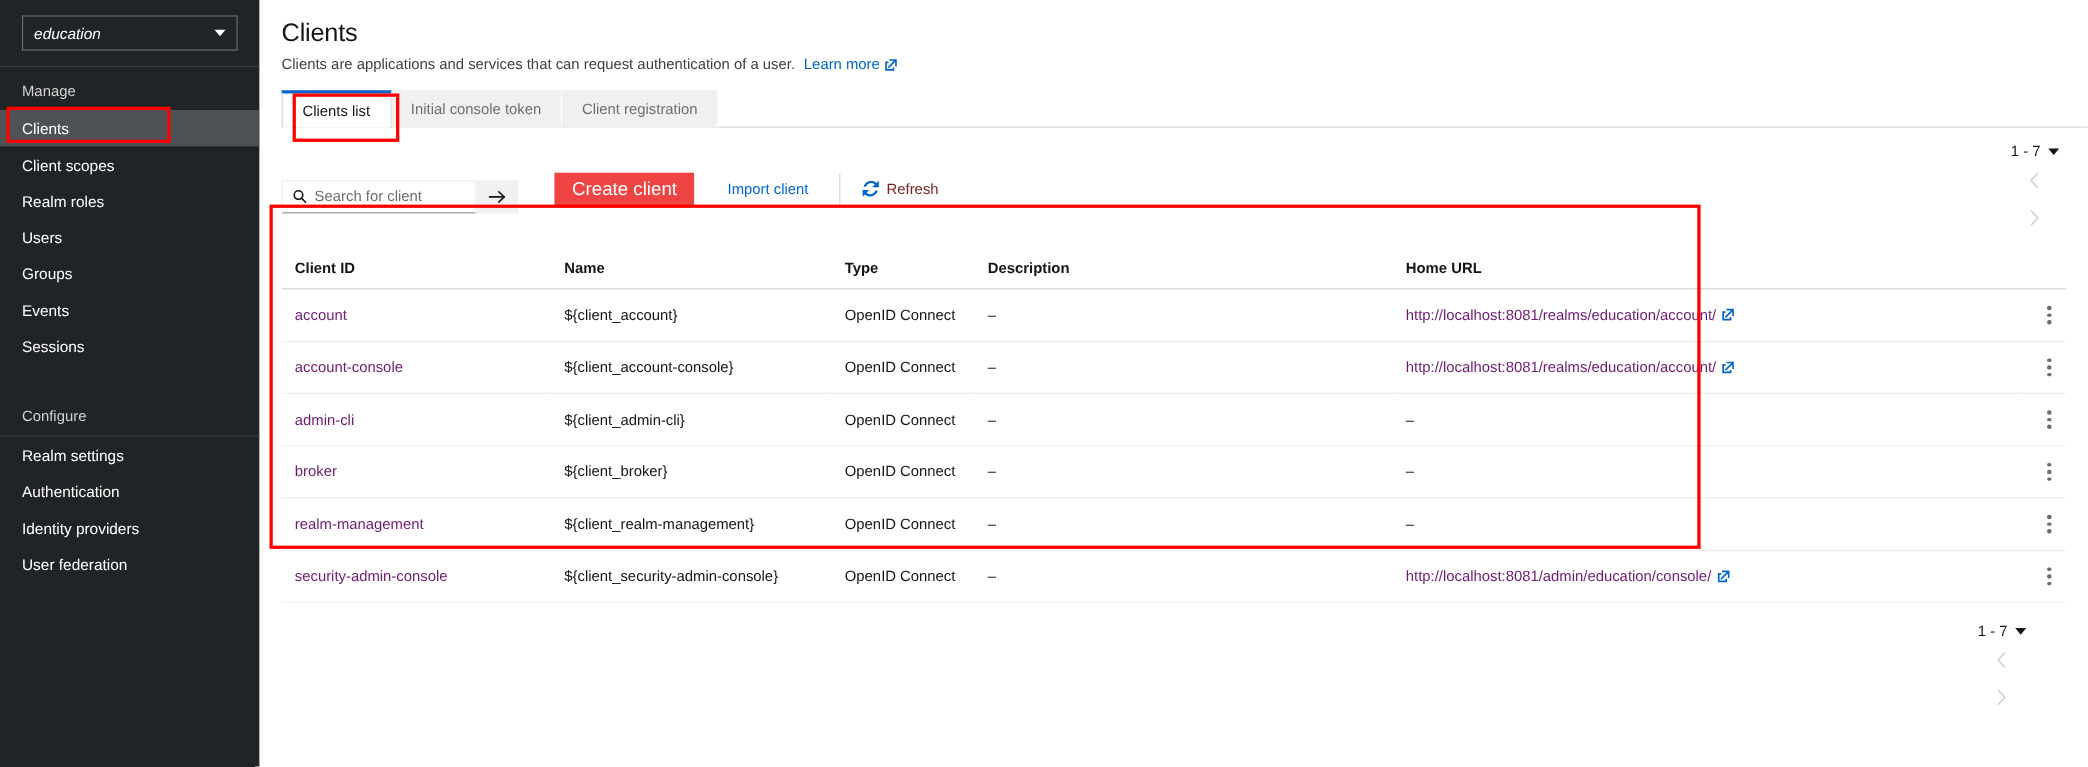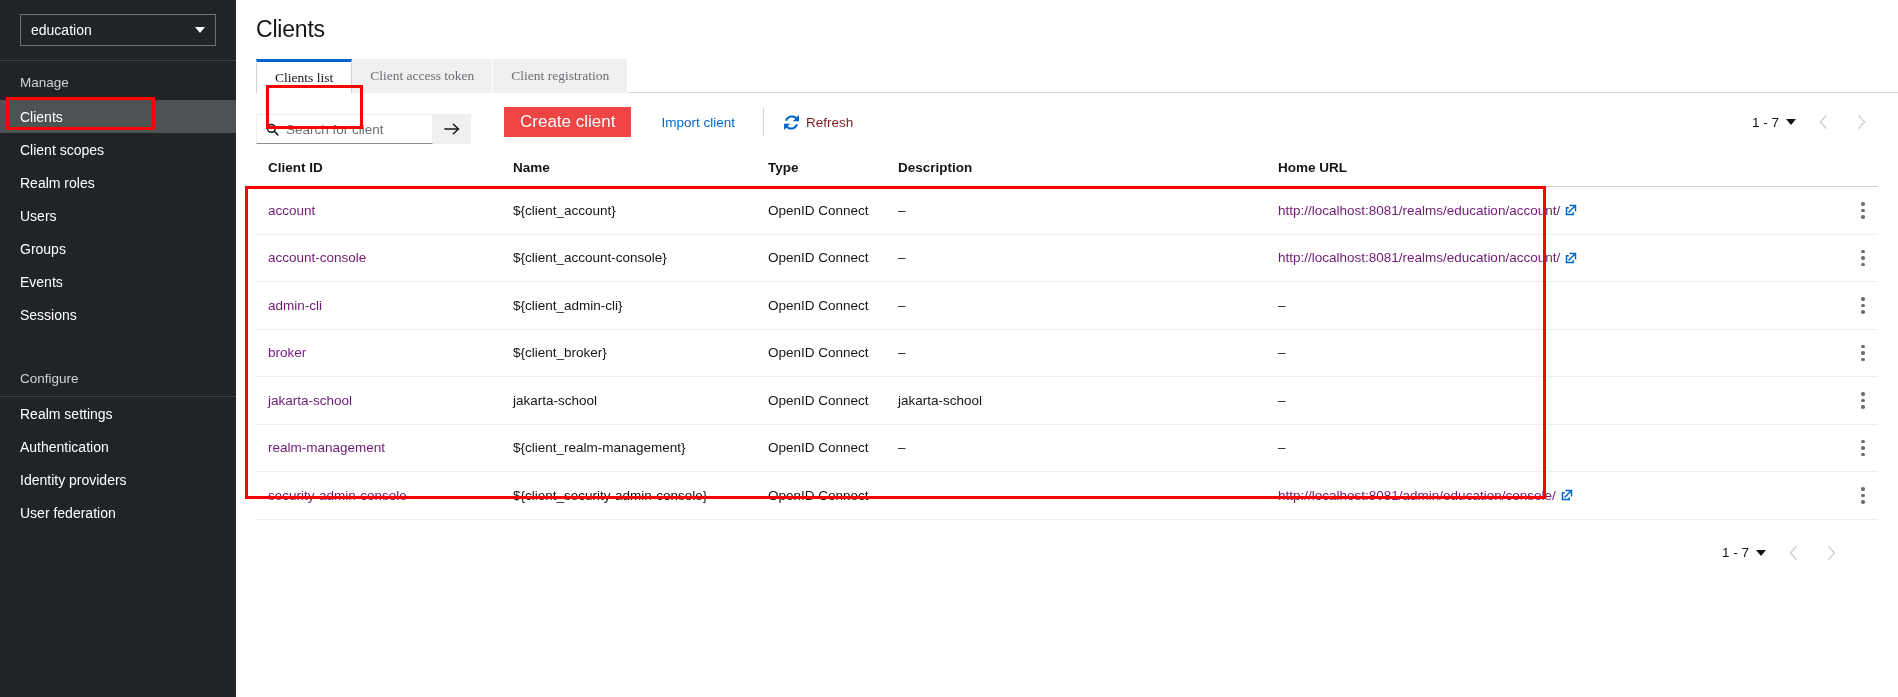--- a/index.html
+++ b/index.html
@@ -20,21 +20,21 @@
   .realm-select-wrap { padding: 14px 20px 14px 20px; }
   .realm-select {
     position: relative;
     height: 32px; width: 196px;
     border: 1px solid #707070;
     background: #212427;
     display: flex; align-items: center;
     padding: 0 10px;
     cursor: pointer;
   }
-  .realm-select .realm-name { font-size: 14px; color: #ffffff; }
+  .realm-select .realm-name { font-size: 14px; color: #ffffff; font-style: italic; }
   .realm-select .caret {
     position: absolute; right: 10px; top: 50%; transform: translateY(-50%);
     width: 0; height: 0;
     border-left: 5px solid transparent;
     border-right: 5px solid transparent;
     border-top: 6px solid #ffffff;
   }
   .nav-sep { height: 1px; background: #3c3f42; margin: 0; }
   .nav { padding-top: 0; }
   .nav-section-title {
@@ -70,21 +70,21 @@
   }
   .learn-more {
     color: #0066cc; text-decoration: none;
     display: inline-flex; align-items: center; gap: 4px;
     cursor: pointer;
   }
   .ext-icon { display: inline-block; width: 12px; height: 12px; }
 
   
   .tabs-wrap { position: relative; margin-top: 16px; padding-left: 20px; }
-  .tabs { display: flex; align-items: center; height: 34px; font-family: Liberation Serif, serif; }
+  .tabs { display: flex; align-items: center; height: 34px; }
   .tab {
     padding: 0 18px; height: 34px;
     display: flex; align-items: center; justify-content: center;
     font-size: 13.5px; color: #6a6e73;
     background: #f0f0f0;
     border-right: 1px solid #ffffff;
     cursor: pointer; position: relative;
   }
   .tab.active {
     background: #ffffff; color: #151515;
@@ -134,21 +134,21 @@
     cursor: pointer; display: flex; align-items: center;
   }
   .tool-divider { width: 1px; height: 28px; background: #d2d2d2; margin-left: 16px; }
   .btn-refresh {
     height: 30px; margin-left: 8px;
     background: transparent; color: #7f1d1d;
     border: none; padding: 0 12px;
     font-size: 13.5px; font-family: inherit;
     cursor: pointer; display: flex; align-items: center; gap: 7px;
   }
-  .pager { margin-left: auto; display: flex; align-items: center; gap: 4px; }
+  .pager { margin-left: auto; display: flex; align-items: center; gap: 4px; flex-direction: column; }
   .pager-count {
     font-size: 13.5px; color: #151515;
     display: flex; align-items: center; gap: 7px;
     cursor: pointer; padding: 0 6px;
   }
   .pager-caret {
     width: 0; height: 0;
     border-left: 5px solid transparent;
     border-right: 5px solid transparent;
     border-top: 6px solid #151515;
@@ -261,30 +261,40 @@
       <div class="nav-item">
         <span>User federation</span>
       </div>
     </nav>
   </aside>
 
   <main class="main">
 
     <div class="page-header">
       <h1 class="page-title">Clients</h1>
+      <div class="page-subtitle-row">
+        <span>Clients are applications and services that can request authentication of a user.</span>
+        <a class="learn-more">
+          <span>Learn more</span>
+          <svg class="ext-icon" viewBox="0 0 16 16" fill="#0066cc">
+            <path d="M6 1h9v9h-2V4.4L5.4 12 4 10.6 11.6 3H6z"></path>
+            <path d="M1 4h4v2H3v7h7v-2h2v4H1z"></path>
+          </svg>
+        </a>
+      </div>
     </div>
 
     <div class="tabs-wrap">
       <div class="tabs-underline"></div>
       <div class="tabs">
         <div class="tab active">
           <span>Clients list</span>
         </div>
         <div class="tab">
-          <span>Client access token</span>
+          <span>Initial console token</span>
         </div>
         <div class="tab">
           <span>Client registration</span>
         </div>
       </div>
     </div>
 
     <div class="toolbar">
       <div class="search-group">
         <div class="search-box">
@@ -407,34 +417,20 @@
                   <span></span>
                   <span></span>
                 </div>
               </td>
           </tr>
           <tr class="row">
             <td><a>broker</a></td>
             <td>${client_broker}</td>
             <td>OpenID Connect</td>
             <td class="dash">–</td>
-            <td class="dash">–</td>
-            <td>
-                <div class="kebab">
-                  <span></span>
-                  <span></span>
-                  <span></span>
-                </div>
-              </td>
-          </tr>
-          <tr class="row">
-            <td><a>jakarta-school</a></td>
-            <td>jakarta-school</td>
-            <td>OpenID Connect</td>
-            <td>jakarta-school</td>
             <td class="dash">–</td>
             <td>
                 <div class="kebab">
                   <span></span>
                   <span></span>
                   <span></span>
                 </div>
               </td>
           </tr>
           <tr class="row">

